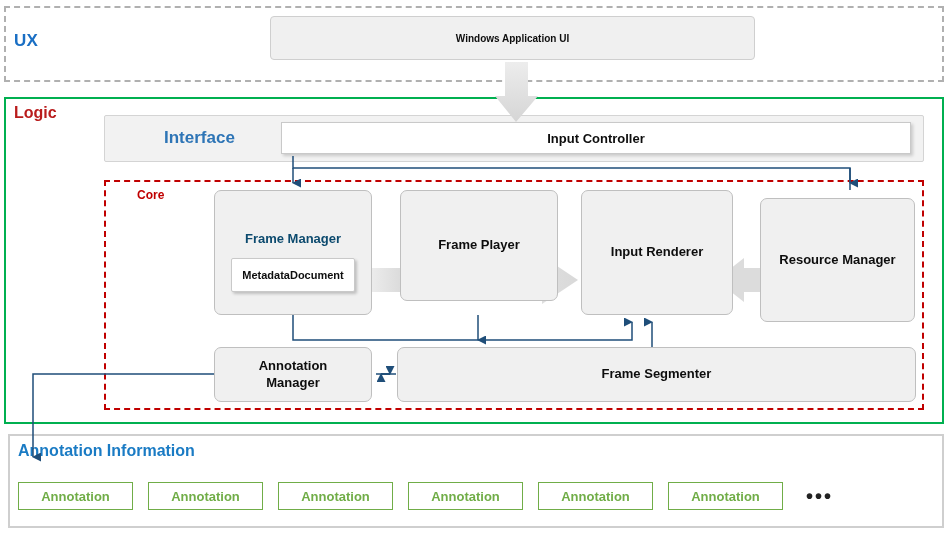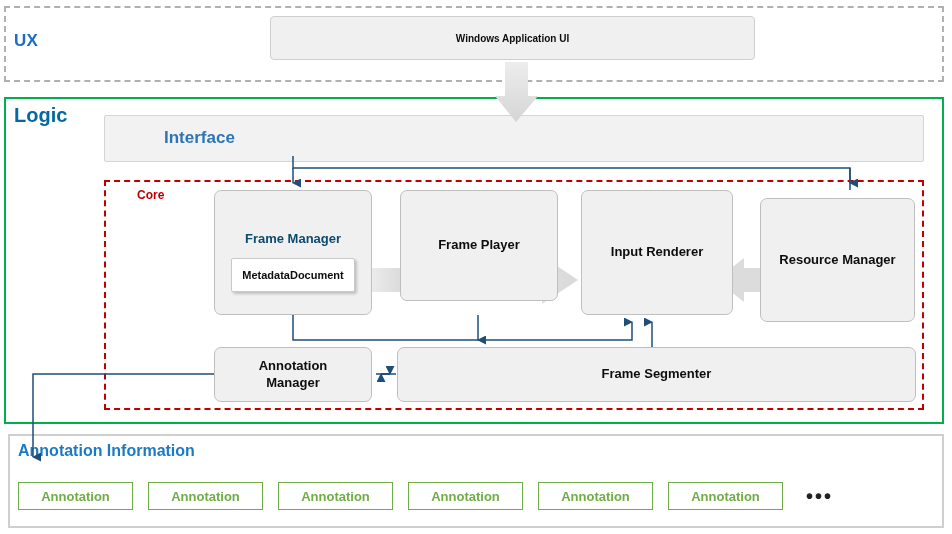--- a/index.html
+++ b/index.html
@@ -33,21 +33,21 @@
 
   
   .logic-band{
     position:absolute;left:4px;top:97px;width:940px;height:327px;
     border:2px solid #00b050;
     background:#ffffff;
     box-sizing:border-box;
   }
   .label-logic{
     position:absolute;left:14px;top:104px;
-    font-size:20px;font-weight:bold;color:#0369a1;
+    font-size:16px;font-weight:bold;color:#b91c1c;
   }
 
   
   .interface-panel{
     position:absolute;left:104px;top:115px;width:820px;height:47px;
     background:#f2f2f2;border:1px solid #d4d4d4;box-sizing:border-box;
     border-radius:2px;
   }
   .label-interface{
     position:absolute;left:164px;top:128px;
@@ -179,20 +179,21 @@
 
   <div class="ux-band"></div>
   <div class="label-ux">UX</div>
   <div class="win-app-ui">Windows Application UI</div>
 
   <div class="logic-band"></div>
   <div class="label-logic">Logic</div>
 
   <div class="interface-panel"></div>
   <div class="label-interface">Interface</div>
+  <div class="input-controller">Input Controller</div>
 
   <div class="core-box"></div>
   <div class="label-core">Core</div>
 
   <div class="mod" id="frame-manager"></div>
   <div class="fm-title">Frame Manager</div>
   <div class="metadata-doc">
     <span>Metadata</span>
       <br>
     <span>Document</span>

